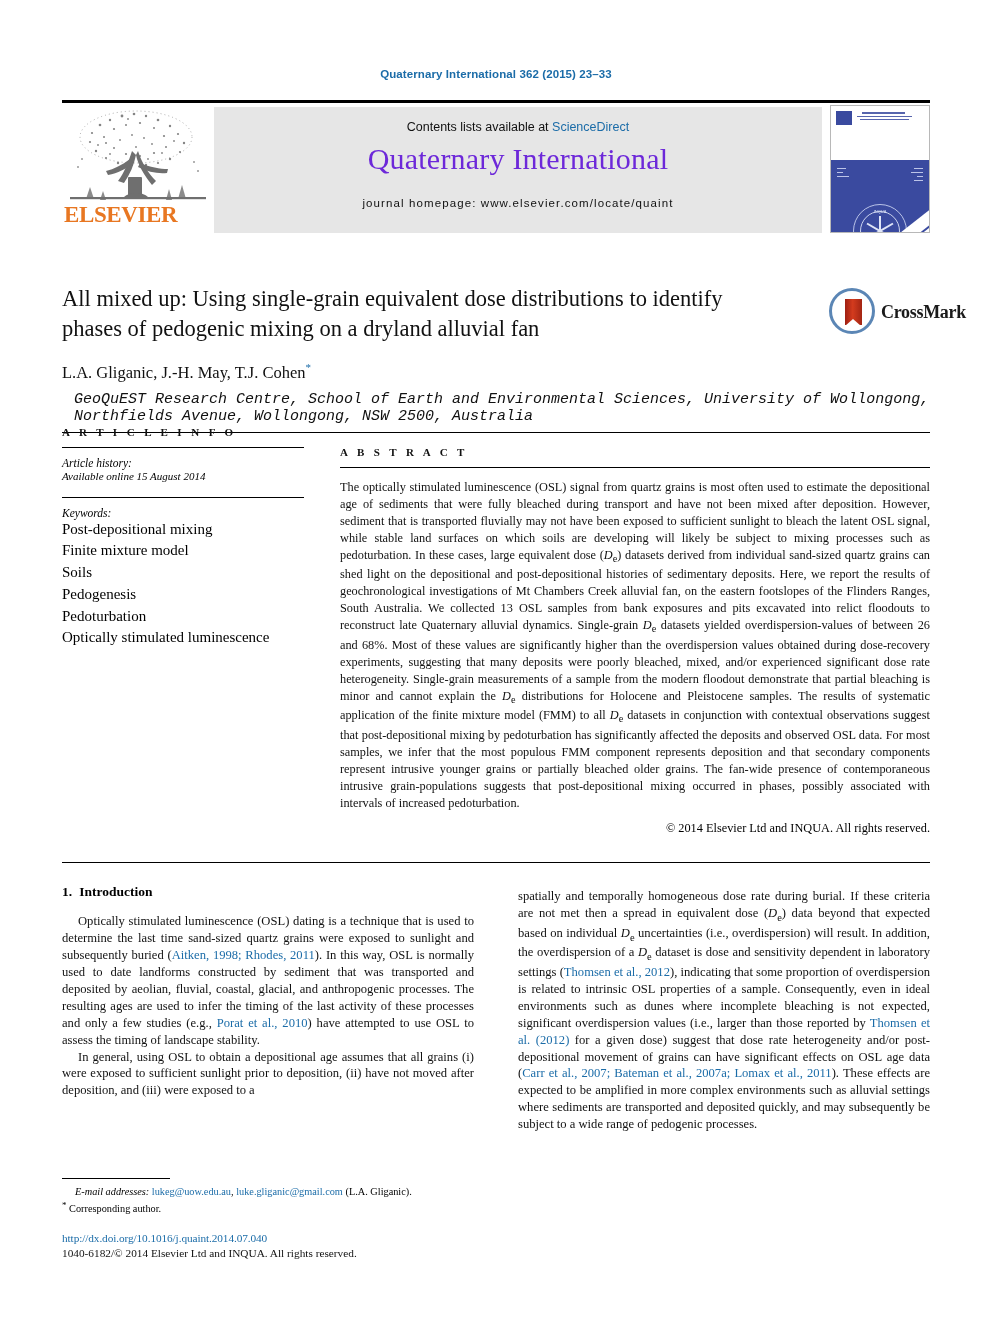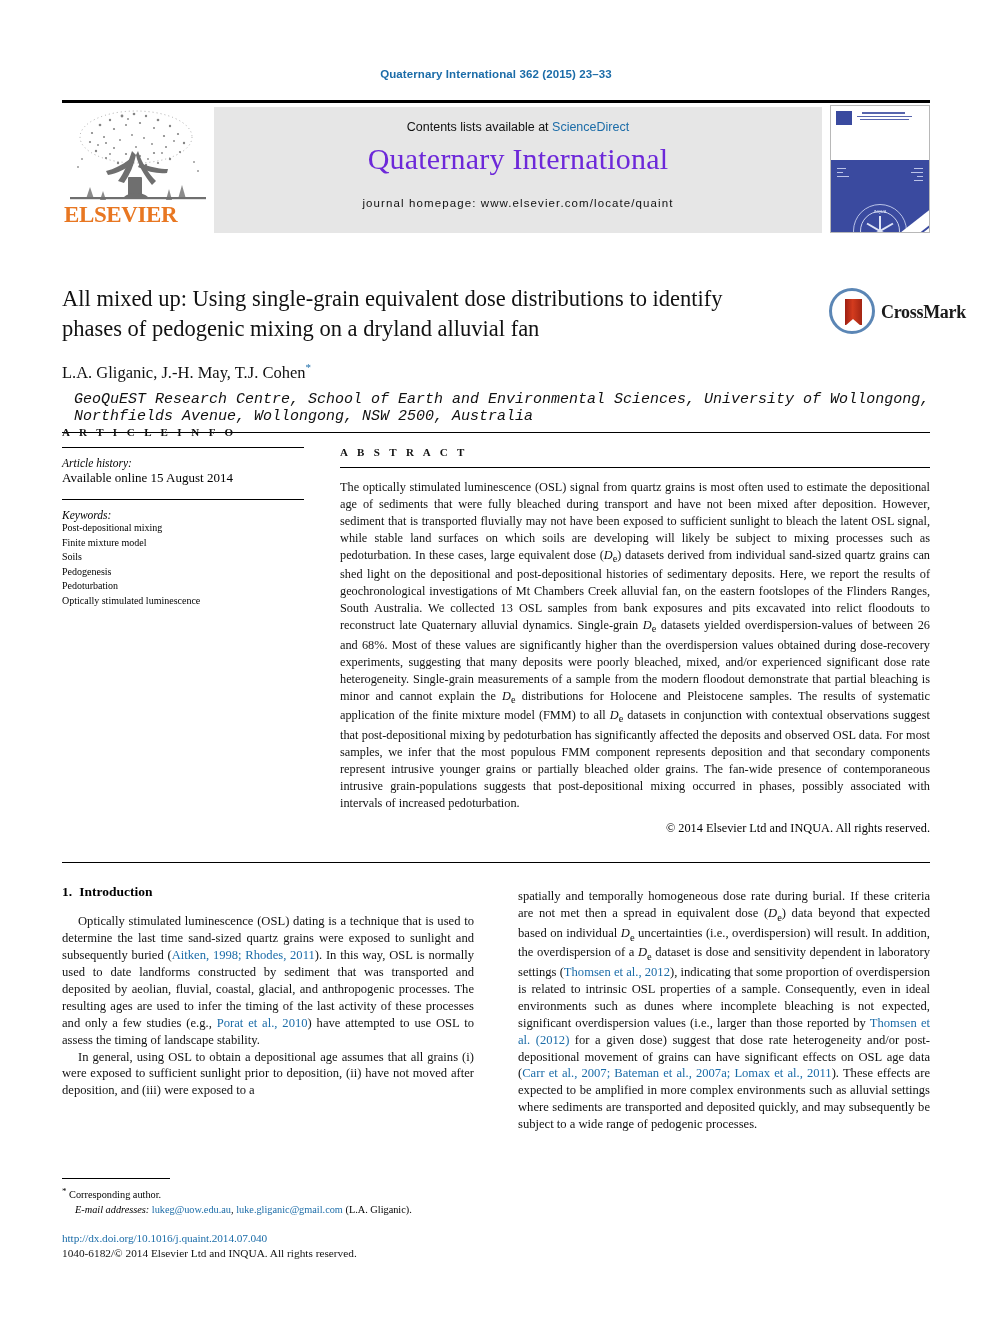--- a/index.html
+++ b/index.html
@@ -136,22 +136,22 @@
   .abs-col  { position:absolute; left:340px; top:446px; width:590px; }
 
   .sec-head {
     font-family:"Liberation Serif", serif;
     font-size:11px; font-weight:bold; letter-spacing:3.4px; color:#111;
   }
   .hr-thin { border-top:1px solid #000; margin-top:9px; }
   .hr-under { border-top:1px solid #000; margin:12px 0 9px 0; }
 
   .ital-label { font-style:italic; font-size:11.5px; margin-top:9px; }
-  .info-line { font-size:13px; line-height:1.42; }
-  .kw-list { font-size:10px; line-height:1.45; }
+  .info-line { font-size:11px; line-height:1.42;font-style:italic; }
+  .kw-list { font-size:15px; line-height:1.45; }
 
   .abstract-body {
     margin-top:11px;
     font-size:12.3px; line-height:1.38;
     text-align:justify;
     color:#111;
   }
   .copyright-line {
     margin-top:9px; text-align:right; font-size:12.3px;
   }
@@ -364,30 +364,30 @@
   </div>
 
   <div class="col-right">
     <p class="para noindent">
       spatially and temporally homogeneous dose rate during burial. If these criteria are not met then a spread in equivalent dose (<i>D</i><sub>e</sub>) data beyond that expected based on individual <i>D</i><sub>e</sub> uncertainties (i.e., overdispersion) will result. In addition, the overdispersion of a <i>D</i><sub>e</sub> dataset is dose and sensitivity dependent in laboratory settings (<span class="ref">Thomsen et al., 2012</span>), indicating that some proportion of overdispersion is related to intrinsic OSL properties of a sample. Consequently, even in ideal environments such as dunes where incomplete bleaching is not expected, significant overdispersion values (i.e., larger than those reported by <span class="ref">Thomsen et al. (2012)</span> for a given dose) suggest that dose rate heterogeneity and/or post-depositional movement of grains can have significant effects on OSL age data (<span class="ref">Carr et al., 2007; Bateman et al., 2007a; Lomax et al., 2011</span>). These effects are expected to be amplified in more complex environments such as alluvial settings where sediments are transported and deposited quickly, and may subsequently be subject to a wide range of pedogenic processes.
     </p>
   </div>
 
   <div class="footnote-area">
     <div class="fn-rule"></div>
-    <div class="fn-line">
-      <span class="star">*</span>
-      <span>Corresponding author.</span>
-    </div>
     <div class="fn-line" style="padding-left:13px">
       <span class="fn-italic">E-mail addresses:</span>
       <span class="fn-link">lukeg@uow.edu.au</span><span>,</span>
       <span class="fn-link">luke.gliganic@gmail.com</span>
       <span>(L.A. Gliganic).</span>
     </div>
+    <div class="fn-line">
+      <span class="star">*</span>
+      <span>Corresponding author.</span>
+    </div>
   </div>
 
   <div class="doi-block">
     <div class="doi-line">http://dx.doi.org/10.1016/j.quaint.2014.07.040</div>
     <div class="issn-line">1040-6182/© 2014 Elsevier Ltd and INQUA. All rights reserved.</div>
   </div>
 
 </div>
 
 </body></html>

